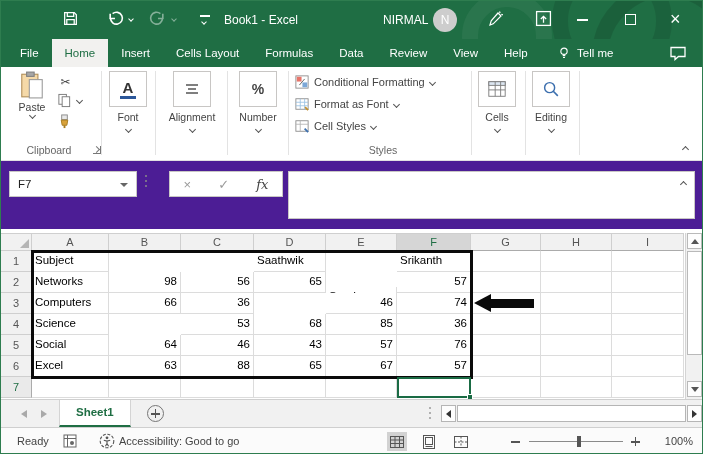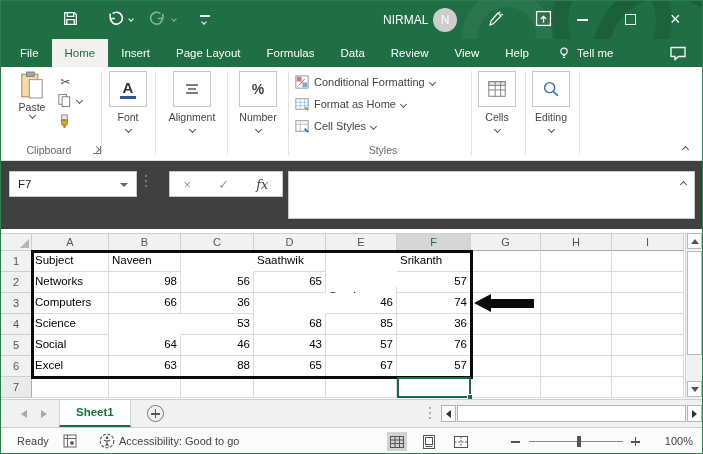--- a/index.html
+++ b/index.html
@@ -47,21 +47,21 @@
   .fontA{font-size:15px;font-weight:bold;color:#333;line-height:15px}
   .fontbar{width:16px;height:3px;background:#2b579a;margin-top:1px}
   .pct{font-size:14px;font-weight:bold;color:#444}
   .style-item{position:absolute;left:294px;display:flex;align-items:center;gap:5px;height:18px;font-size:11px;color:#444;cursor:pointer;background:none;border:none;white-space:nowrap}
   .grp-label{position:absolute;top:77px;font-size:10.5px;color:#666;text-align:center}
   .launcher{position:absolute;left:92px;top:79px;width:8px;height:8px;border-right:1.3px solid #777;border-bottom:1.3px solid #777;cursor:pointer}
   .launcher:after{content:"";position:absolute;left:1px;top:1px;width:4px;height:4px;border-right:1.3px solid #777;border-bottom:1.3px solid #777;transform:rotate(-45deg)}
   .collapse-rib{position:absolute;left:682px;top:80px;cursor:pointer}
 
   
-  .fbar{position:absolute;left:0;top:160px;width:100%;height:68px;background:#404040}
+  .fbar{position:absolute;left:0;top:160px;width:100%;height:68px;background:#4c1d95}
   .namebox{position:absolute;left:8px;top:10px;width:128px;height:26px;background:#fff;border:1px solid #c9c7c5;font-size:11.5px;color:#222;line-height:24px;padding-left:8px}
   .tri-down{position:absolute;right:8px;top:11px;width:0;height:0;border-left:4px solid transparent;border-right:4px solid transparent;border-top:4px solid #666}
   .fdots{position:absolute;left:144px;top:14px;display:flex;flex-direction:column;gap:3px}
   .fdots i{width:2px;height:2px;background:#8a8a8a;border-radius:50%}
   .fxbox{position:absolute;left:168px;top:10px;width:114px;height:26px;background:#fff;border:1px solid #c9c7c5;display:flex;align-items:center;justify-content:space-around}
   .fx-x,.fx-check{color:#9a9a9a;font-size:13px;cursor:pointer}
   .fx-fx{font-family:"DejaVu Serif",serif;font-style:italic;font-size:13px;color:#444;cursor:pointer}
   .finput{position:absolute;left:287px;top:10px;width:407px;height:48px;background:#fff;border:1px solid #c9c7c5;font-size:11.5px;padding:4px 6px;color:#222}
   .fexpand{position:absolute;right:8px;top:10px}
 
@@ -149,20 +149,21 @@
     <span class="chev w" style="position:absolute;left:128px;top:16px"></span>
     <button class="tb-ic" style="left:147px;opacity:.45;transform:scaleX(-1)">
       <svg width="17" height="17" viewBox="0 0 16 16">
           <path d="M3 3.5V8h4.5" fill="none" stroke="#fff" stroke-width="1.5"></path>
           <path d="M3.3 7.6a5.6 5.6 0 1 0 2-4.2" fill="none" stroke="#fff" stroke-width="1.5"></path>
         </svg>
     </button>
     <span class="chev w dim" style="position:absolute;left:171px;top:16px"></span>
     <i class="qbar"></i>
     <span class="chev w qchev"></span>
+    <div class="title">Book1 - Excel</div>
     <div class="user">NIRMAL</div>
     <div class="avatar">N</div>
     <button class="tb-ic" style="left:484px">
       <svg width="18" height="18" viewBox="0 0 18 18" fill="none" stroke="#fff" stroke-width="1.2">
           <path d="M4 15l1.2-4.2L12 3l3 3-7.8 7.8z"></path>
           <path d="M13.5 1.5l.6 1.6M16.9 4.9l-1.6-.6"></path>
         </svg>
     </button>
     <button class="tb-ic" style="left:532px">
       <svg width="17" height="17" viewBox="0 0 16 16" fill="none" stroke="#fff" stroke-width="1.2">
@@ -177,21 +178,21 @@
         <i class="maxbox" style="left:4px;top:4px;position:absolute"></i>
       </button>
     <button class="closex"><span>×</span></button>
   </div>
 
   <div class="tabrow">
     <div id="tabs">
         <div class="tab">File</div>
         <div class="tab active">Home</div>
         <div class="tab">Insert</div>
-        <div class="tab">Page Layout</div>
+        <div class="tab">Cells Layout</div>
         <div class="tab">Formulas</div>
         <div class="tab">Data</div>
         <div class="tab">Review</div>
         <div class="tab">View</div>
         <div class="tab">Help</div>
       </div>
     <div class="tellme">
       <svg width="14" height="16" viewBox="0 0 16 16" fill="none" stroke="#fff" stroke-width="1.3">
           <circle cx="8" cy="6" r="3.6"></circle>
           <path d="M6.5 11h3M6.9 13.2h2.2"></path>
@@ -277,21 +278,21 @@
         </svg>
       <span>Conditional Formatting</span>
         <i class="chev"></i>
     </button>
     <button class="style-item" style="top:28px">
       <svg width="14" height="14" viewBox="0 0 16 16">
           <rect x="1" y="2" width="14" height="12" fill="#fff" stroke="#8a8a8a"></rect>
           <path d="M1 6h14M1 10h14M6 2v12M11 2v12" stroke="#9cc3e5" fill="none"></path>
           <path d="M11.5 11.5l3.5 3.5" stroke="#c08f2f" stroke-width="2"></path>
         </svg>
-      <span>Format as Home</span>
+      <span>Format as Font</span>
         <i class="chev"></i>
     </button>
     <button class="style-item" style="top:50px">
       <svg width="14" height="14" viewBox="0 0 16 16">
           <rect x="1" y="2" width="14" height="12" fill="#fff" stroke="#8a8a8a"></rect>
           <path d="M1 6h14M6 2v12" stroke="#b5b5b5" fill="none"></path>
           <path d="M11 11l4 4" stroke="#3c6fae" stroke-width="2"></path>
         </svg>
       <span>Cell Styles</span>
         <i class="chev"></i>
@@ -370,21 +371,20 @@
       <div class="colhdr" style="left: 108px; top: 232px; width: 72px; height: 18px;">B</div>
       <div class="colhdr" style="left: 180px; top: 232px; width: 73px; height: 18px;">C</div>
       <div class="colhdr" style="left: 253px; top: 232px; width: 72px; height: 18px;">D</div>
       <div class="colhdr" style="left: 325px; top: 232px; width: 71px; height: 18px;">E</div>
       <div class="colhdr sel" style="left: 396px; top: 232px; width: 74px; height: 18px;">F</div>
       <div class="colhdr" style="left: 470px; top: 232px; width: 70px; height: 18px;">G</div>
       <div class="colhdr" style="left: 540px; top: 232px; width: 71px; height: 18px;">H</div>
       <div class="colhdr" style="left: 611px; top: 232px; width: 72px; height: 18px;">I</div>
       <div class="rowhdr" style="left: 0px; top: 250px; width: 31px; height: 21px;">1</div>
       <div class="cell txt" style="left: 31px; top: 250px; width: 77px; height: 21px;">Subject</div>
-      <div class="cell txt" style="left: 108px; top: 250px; width: 72px; height: 21px;">Naveen</div>
       <div class="cell txt" style="left: 253px; top: 250px; width: 72px; height: 21px;">Saathwik</div>
       <div class="cell txt" style="left: 325px; top: 244px; width: 71px; height: 21px; margin-top: 42px;">Sandeep</div>
       <div class="cell txt" style="left: 396px; top: 250px; width: 74px; height: 21px;">Srikanth</div>
       <div class="cell" style="left: 470px; top: 250px; width: 70px; height: 21px;"></div>
       <div class="cell" style="left: 540px; top: 250px; width: 71px; height: 21px;"></div>
       <div class="cell" style="left: 611px; top: 250px; width: 72px; height: 21px;"></div>
       <div class="rowhdr" style="left: 0px; top: 271px; width: 31px; height: 21px;">2</div>
       <div class="cell txt" style="left: 31px; top: 271px; width: 77px; height: 21px;">Networks</div>
       <div class="cell num" style="left: 108px; top: 271px; width: 72px; height: 21px;">98</div>
       <div class="cell num" style="left: 180px; top: 271px; width: 73px; height: 21px;">56</div>

